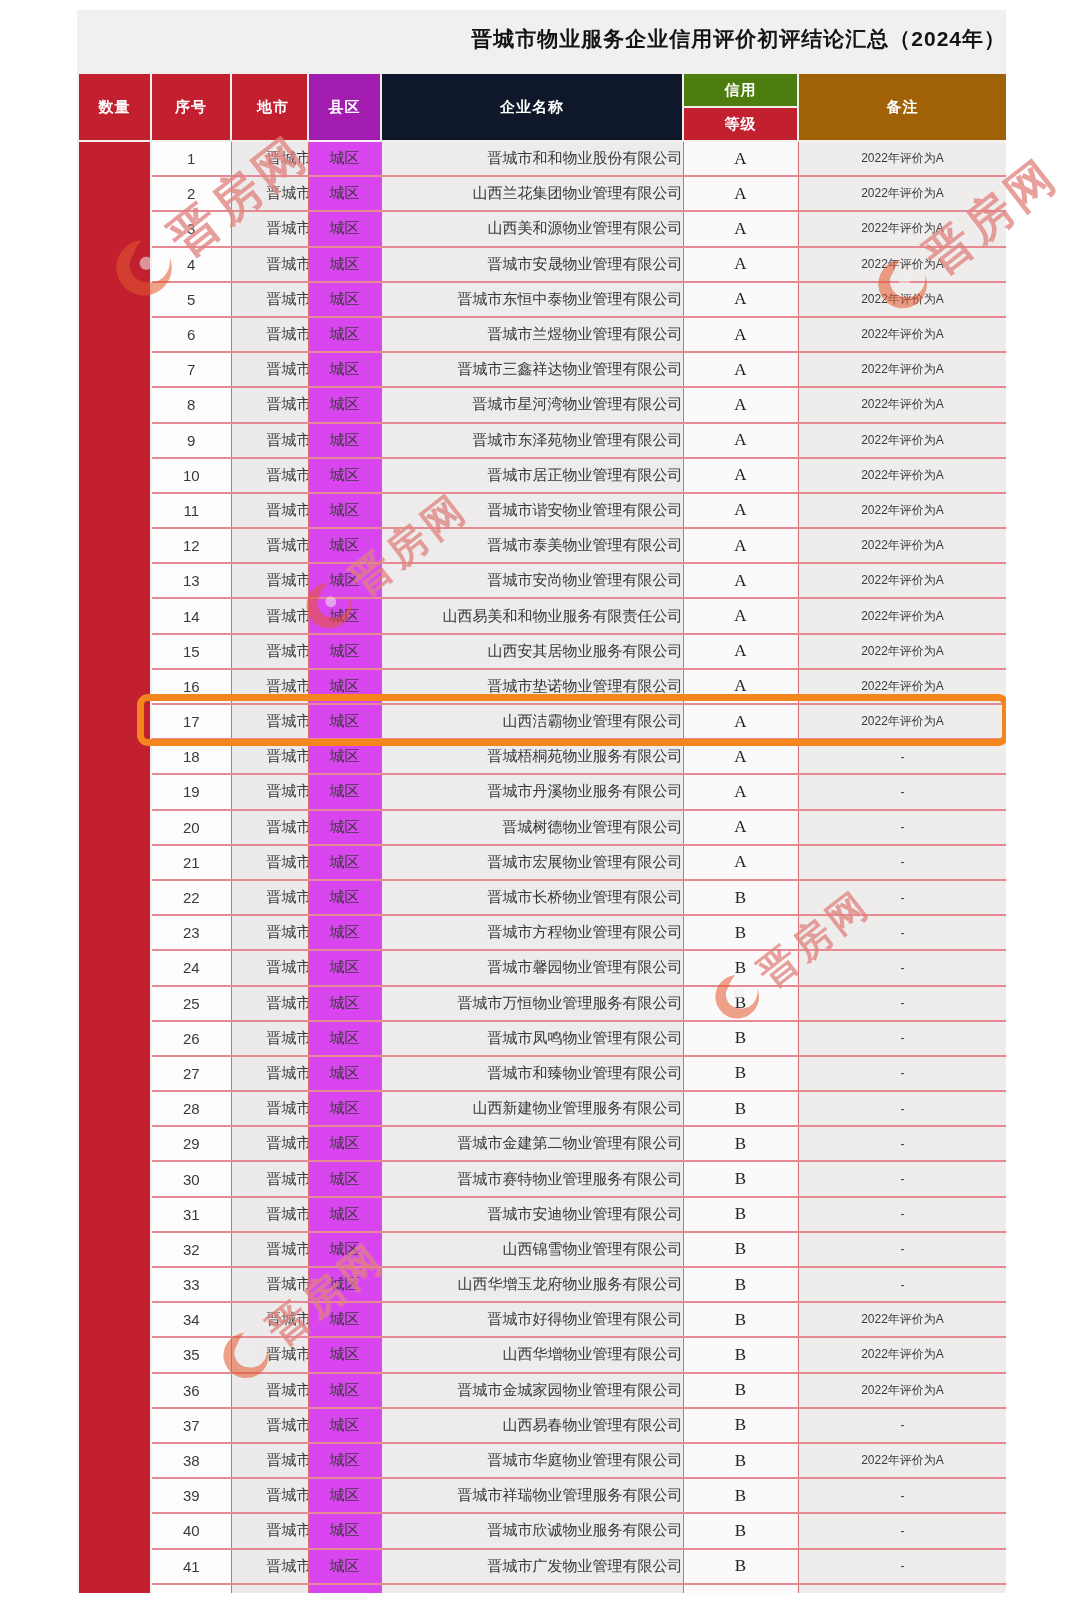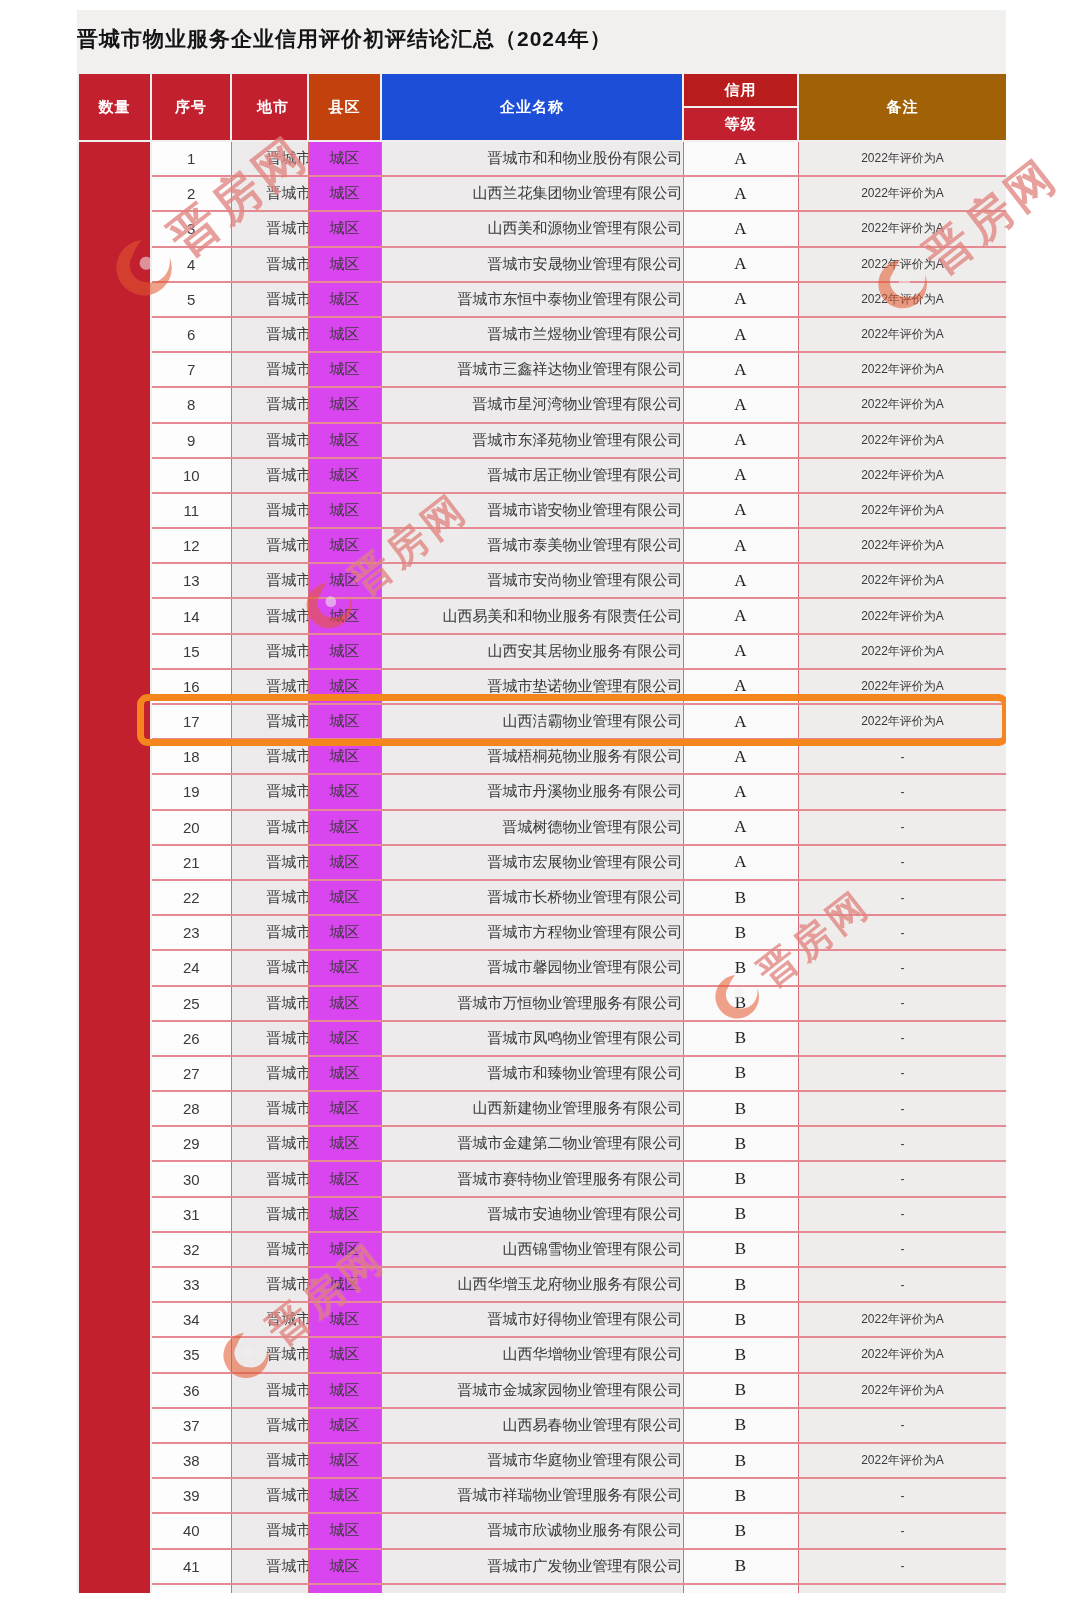--- a/index.html
+++ b/index.html
@@ -5,21 +5,21 @@
   html,body{margin:0;padding:0;background:#ffffff;}
   .canvas{
     position:relative;width:1084px;height:1608px;background:#ffffff;overflow:hidden;
     font-family:"Liberation Sans","DejaVu Sans",sans-serif;
   }
   .sheet{
     position:absolute;left:77px;top:10px;width:929px;height:1583px;
     background:#f2efef;overflow:hidden;
   }
   .title{
-    height:62px;line-height:58px;text-align:left;
+    height:62px;line-height:58px;text-align:right;
     font-size:21px;font-weight:bold;color:#141414;letter-spacing:1px;
   }
   table.credit-table{
     position:absolute;left:0;top:62px;width:929px;
     border-collapse:collapse;table-layout:fixed;
   }
   .credit-table th{
     background:#c2202f;color:#ffffff;font-size:15px;font-weight:bold;
     border:2px solid #f2efef;padding:0;letter-spacing:1px;
   }
@@ -74,23 +74,23 @@
         <col style="width:73px">
           <col style="width:302px">
           <col style="width:115px">
         <col style="width:209px">
       </colgroup>
       <thead>
         <tr>
           <th rowspan="2" style="background: rgb(194, 32, 47);">数量</th>
           <th rowspan="2" style="background: rgb(194, 32, 47);">序号</th>
           <th rowspan="2" style="background: rgb(194, 32, 47); padding-left: 7px;">地市</th>
-          <th rowspan="2" style="background: #c2410c;">县区</th>
-          <th rowspan="2" style="background: #1d4ed8;">企业名称</th>
-          <th style="background: #b91c1c;">信用</th>
+          <th rowspan="2" style="background: #a21caf;">县区</th>
+          <th rowspan="2" style="background: #0f172a;">企业名称</th>
+          <th style="background: #4d7c0f;">信用</th>
           <th rowspan="2" style="background: #a16207;">备注</th>
         </tr>
         <tr>
           <th style="background: rgb(194, 32, 47);">等级</th>
         </tr>
       </thead>
       <tbody>
           <tr>
             <td class="qty-cell" rowspan="42" style="background: rgb(194, 32, 47);"></td>
             <td class="c-idx">1</td>

